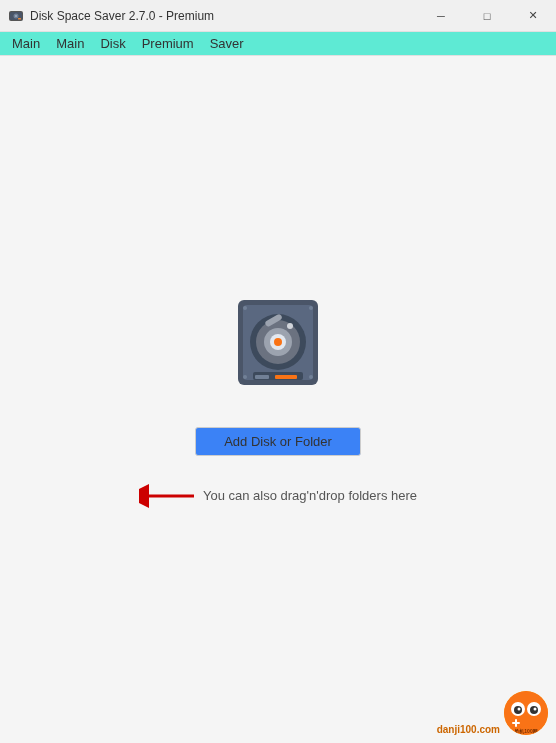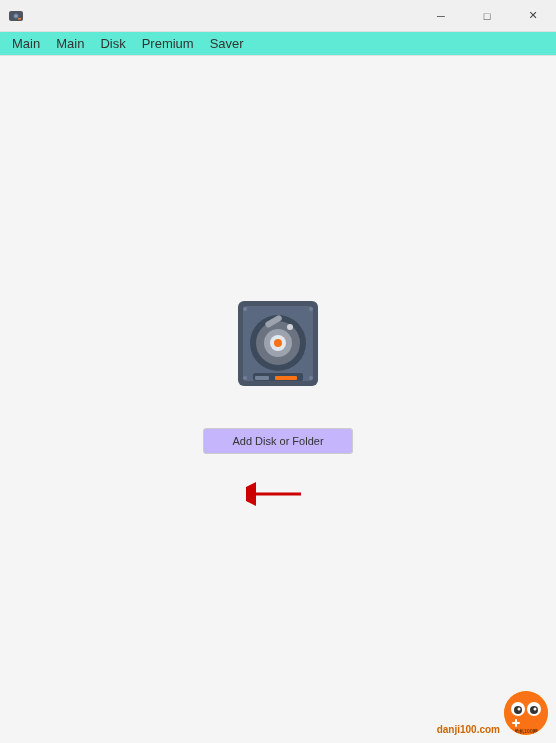--- a/index.html
+++ b/index.html
@@ -99,25 +99,25 @@
     }
 
     
     .hdd-svg {
       width: 110px;
       height: 110px;
     }
 
     
     .add-button {
-      background: #c4b5fd;
+      background: #3b82f6;
       border: 1px solid #ccc;
       border-radius: 3px;
       padding: 6px 28px;
-      font-size: 11px;
+      font-size: 13px;
       color: #333;
       cursor: pointer;
       margin-bottom: 26px;
     }
 
     
     .drag-hint {
       font-size: 13px;
       color: #555;
       display: flex;
@@ -159,20 +159,21 @@
 <div class="title-bar">
   <div class="title-bar-left">
 
     <svg class="title-bar-icon" viewBox="0 0 16 16">
       <rect x="1" y="3" width="14" height="10" rx="2" fill="#555"></rect>
       <rect x="2" y="4" width="12" height="8" rx="1.5" fill="#4a5568"></rect>
       <circle cx="8" cy="8" r="2.5" fill="#718096"></circle>
       <circle cx="8" cy="8" r="1" fill="#a0aec0"></circle>
       <rect x="10" y="10" width="3" height="1.5" rx="0.5" fill="#ed8936"></rect>
     </svg>
+    <span class="title-bar-text">Disk Space Saver 2.7.0 - Premium</span>
   </div>
   <div class="title-bar-controls">
     <button class="title-btn">─</button>
     <button class="title-btn">□</button>
     <button class="title-btn close">✕</button>
   </div>
 </div>
 
 <div class="menu-bar">
   <span class="menu-item">Main</span>
@@ -217,20 +218,21 @@
   <div style="position: relative; display: flex; align-items: center;">
 
     <svg width="60" height="28" viewBox="0 0 60 28" style="margin-right: 4px;">
       <defs>
         <marker id="arrowhead" markerWidth="8" markerHeight="8" refX="0" refY="4" orient="auto">
           <polygon points="0 0, 8 4, 0 8" fill="#cc0000"></polygon>
         </marker>
       </defs>
       <line x1="55" y1="14" x2="10" y2="14" stroke="#cc0000" stroke-width="3" marker-end="url(#arrowhead)"></line>
     </svg>
+    <span class="drag-hint">You can also drag'n'drop folders here</span>
   </div>
 </div>
 
 <div class="watermark">
   <span class="watermark-text">danji100.com</span>
   <div class="watermark-logo">
     <svg width="44" height="44" viewBox="0 0 44 44">
       <circle cx="22" cy="22" r="22" fill="#f97316"></circle>
 
       <circle cx="14" cy="18" r="7" fill="white"></circle>

